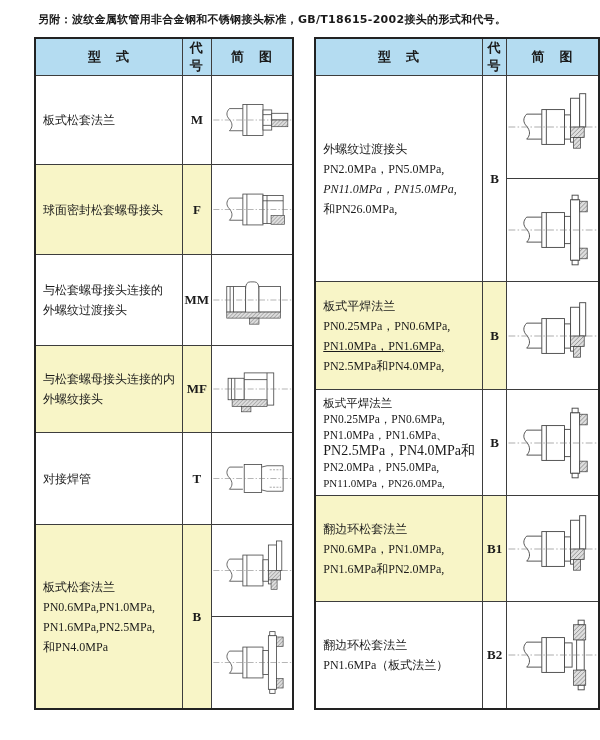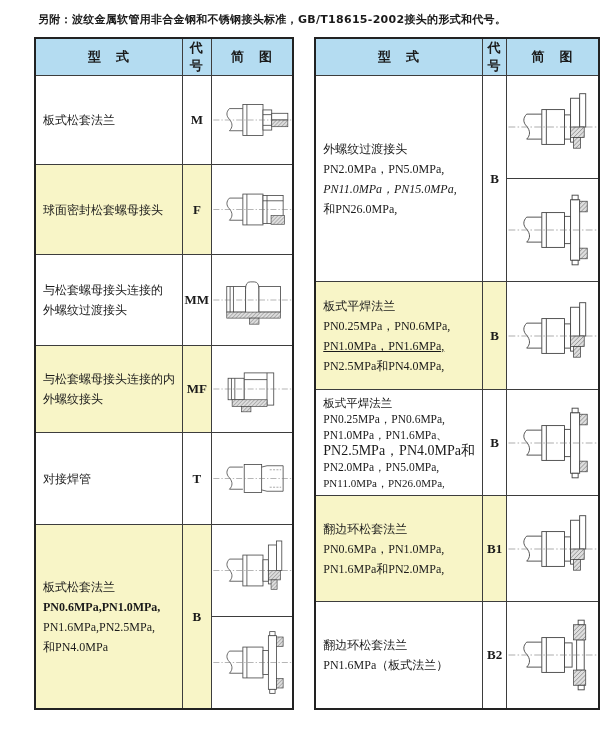--- a/index.html
+++ b/index.html
@@ -186,21 +186,21 @@
                   <line x1="86" y1="33" x2="103" y2="33" stroke="#444" stroke-width="0.7" stroke-dasharray="3 2"></line>
                   <line x1="86" y1="59" x2="103" y2="59" stroke="#444" stroke-width="0.7" stroke-dasharray="3 2"></line>
                   <line x1="2" y1="46" x2="118" y2="46" stroke="#777" stroke-width="0.8" stroke-dasharray="9 3 2 3"></line>
                 </svg>
               </div>
             </td>
           </tr>
           <tr style="height: 184px;">
             <td class="type-cell hl">
               <div class="tline" style="line-height: 20px;">板式松套法兰</div>
-              <div class="tline" style="line-height: 20px; font-weight: bold;">PN0.6MPa,PN1.0MPa,</div>
+              <div class="tline" style="line-height: 20px;">PN0.6MPa,PN1.0MPa,</div>
               <div class="tline" style="line-height: 20px;">PN1.6MPa,PN2.5MPa,</div>
               <div class="tline" style="line-height: 20px;">和PN4.0MPa</div>
             </td>
             <td class="code-cell hl">B</td>
             <td class="diagram-cell">
               <div class="dbox" style="height: 91px;">
                 <svg viewBox="0 0 120 92" height="81" width="100%" preserveAspectRatio="xMidYMid meet">
                   <defs>
                     <pattern id="h6" width="4" height="4" patternUnits="userSpaceOnUse" patternTransform="rotate(45)">
                       <rect width="4" height="4" fill="#dedede"></rect>

